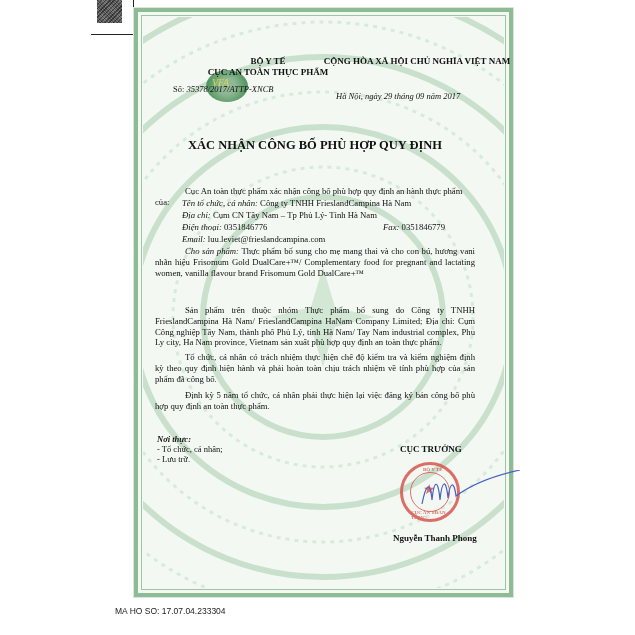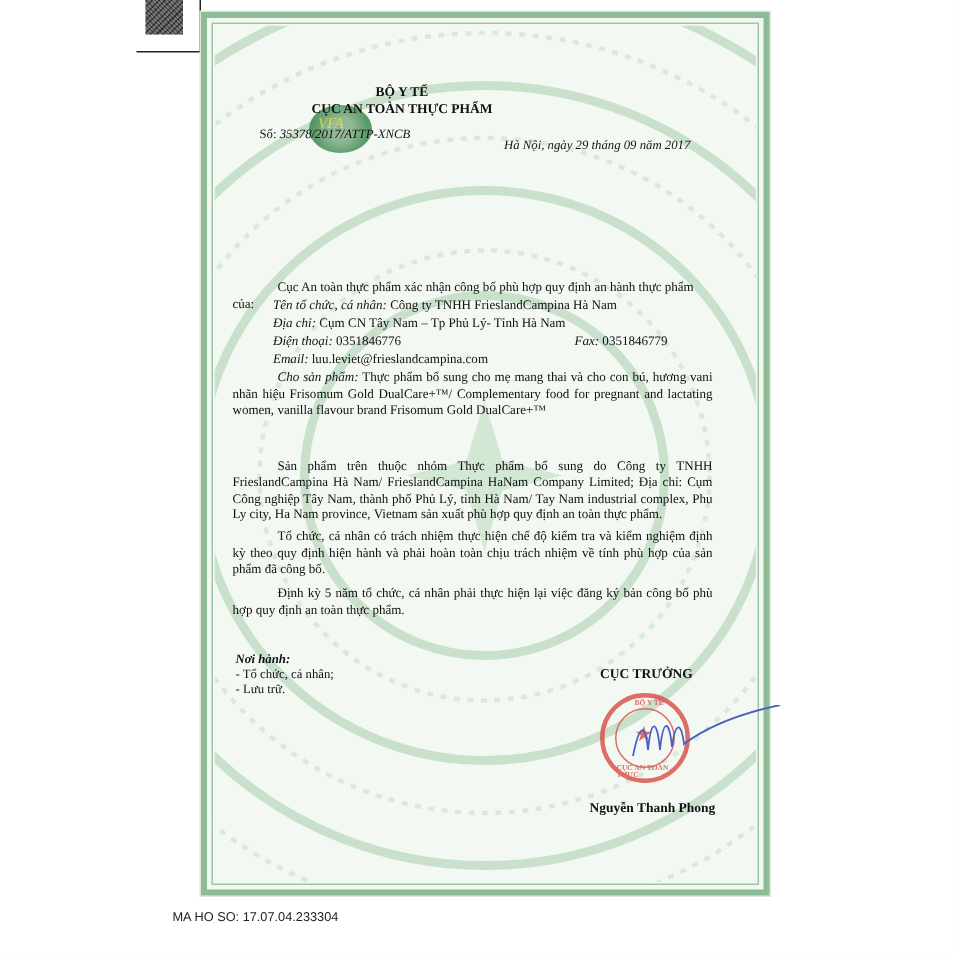--- a/index.html
+++ b/index.html
@@ -93,24 +93,26 @@
 <div class="txt ministry">
   <div class="l1">BỘ Y TẾ</div>
   <div class="l2">CỤC AN TOÀN THỰC PHẨM</div>
 </div>
 <div class="docnum">
   <span>Số:</span>
   <span class="i">35378/2017/ATTP-XNCB</span>
 </div>
 
 <div class="txt rep">
+  <div class="l1">CỘNG HÒA XÃ HỘI CHỦ NGHĨA VIỆT NAM</div>
 </div>
 <div class="date">Hà Nội, ngày 29 tháng 09 năm 2017</div>
 
 <div class="title">
+  <div>XÁC NHẬN CÔNG BỐ PHÙ HỢP QUY ĐỊNH</div>
 </div>
 
 <div class="body indent" style="top:186px;">Cục An toàn thực phẩm xác nhận công bố phù hợp quy định an hành thực phẩm của:</div>
 
 <div class="body" style="top:198px; left:182px;">
   <span class="i">Tên tổ chức, cá nhân:</span>
   <span>Công ty TNHH FrieslandCampina Hà Nam</span>
 </div>
 <div class="body" style="top:210px; left:182px;">
   <span class="i">Địa chỉ:</span>
@@ -132,21 +134,21 @@
 <div class="body justify indent" style="top:246px;">
   <span class="i">Cho sản phẩm:</span>
   <span>Thực phẩm bổ sung cho mẹ mang thai và cho con bú, hương vani nhãn hiệu Frisomum Gold DualCare+™/ Complementary food  for pregnant and lactating women, vanilla flavour brand Frisomum Gold DualCare+™</span>
 </div>
 
 <div class="body justify indent" style="top:305px;">Sản phẩm trên thuộc nhóm Thực phẩm bổ sung do Công ty TNHH FrieslandCampina Hà Nam/ FrieslandCampina HaNam Company Limited; Địa chỉ: Cụm Công nghiệp Tây Nam, thành phố Phủ Lý, tỉnh Hà Nam/ Tay Nam industrial complex, Phu Ly city, Ha Nam  province, Vietnam sản xuất phù hợp quy định an toàn thực phẩm.</div>
 <div class="body justify indent" style="top:352px;">Tổ chức, cá nhân có trách nhiệm thực hiện chế độ kiểm tra và kiểm nghiệm định kỳ theo quy định hiện hành và phải hoàn toàn chịu trách nhiệm về tính phù hợp của sản phẩm đã công bố.</div>
 <div class="body justify indent" style="top:390px;">Định kỳ 5 năm tổ chức, cá nhân phải thực hiện lại việc đăng ký bản công bố phù hợp quy định an toàn thực phẩm.</div>
 
 <div class="recipients">
-  <div class="i b">Nơi hành:</div>
+  <div class="i b">Nơi thực:</div>
   <div>- Tổ chức, cá nhân;</div>
   <div>- Lưu trữ.</div>
 </div>
 
 <div class="chief">CỤC TRƯỞNG</div>
 
 <div class="stamp">
   <div class="inner"></div>
   <div class="arc-top">BỘ Y TẾ</div>
   <div class="star">★</div>

